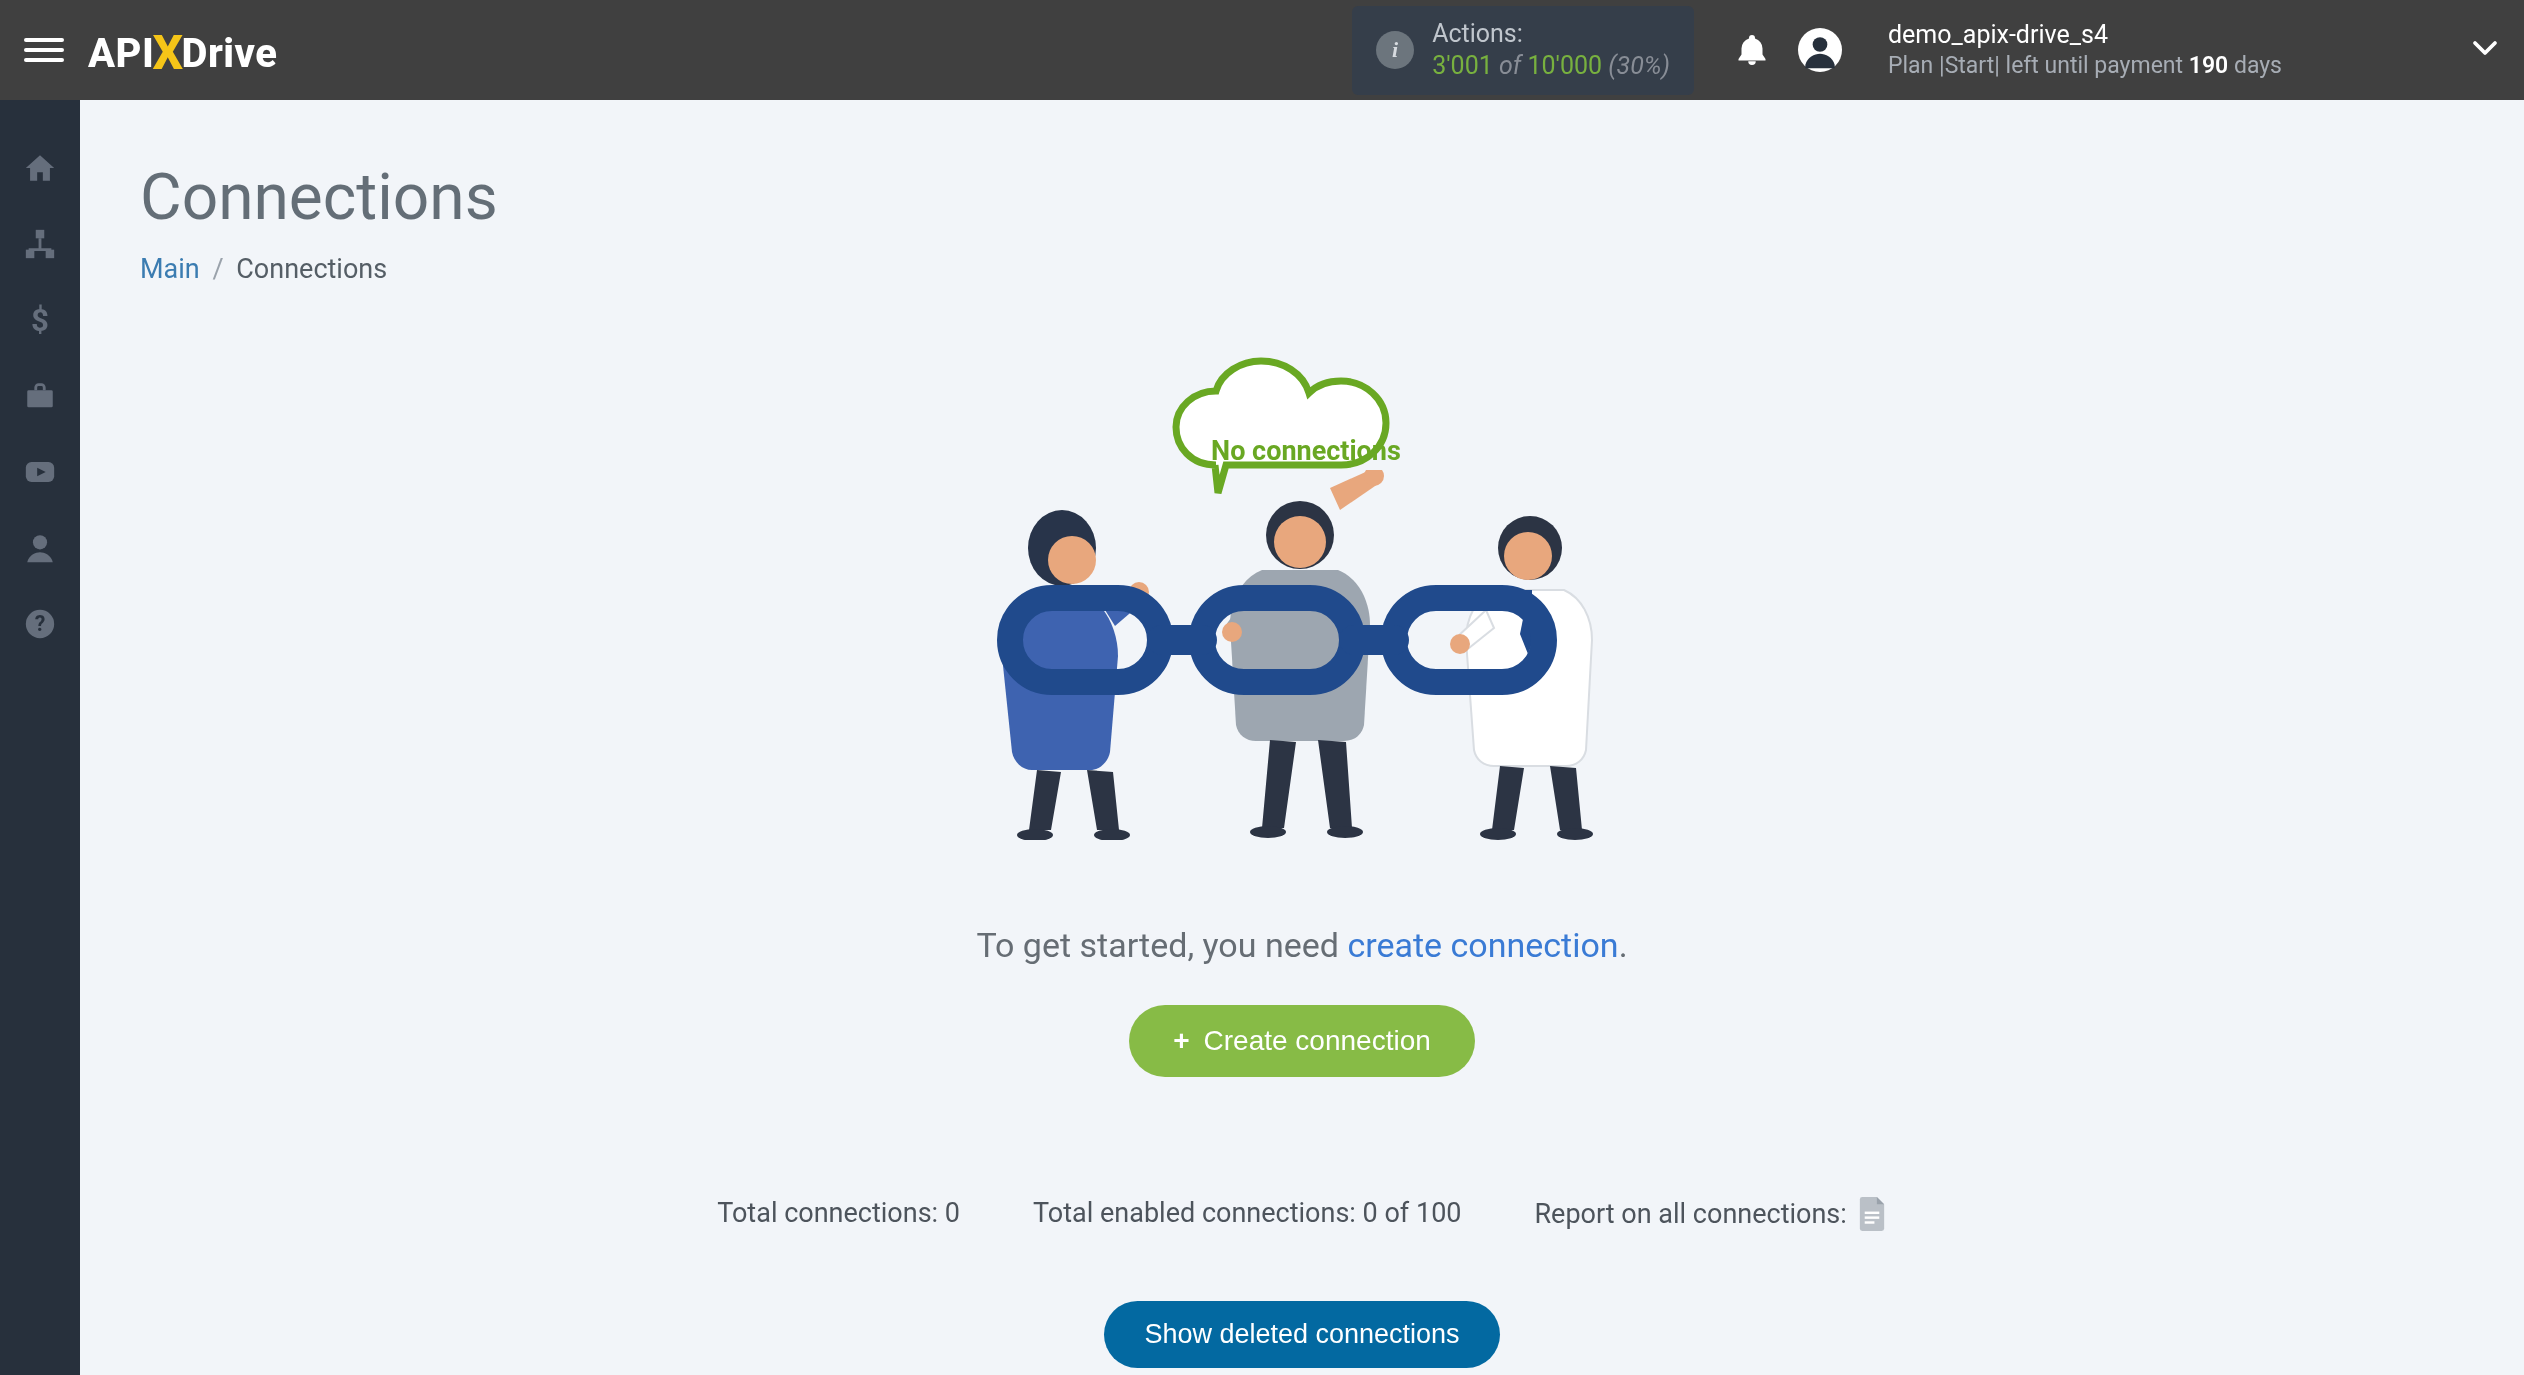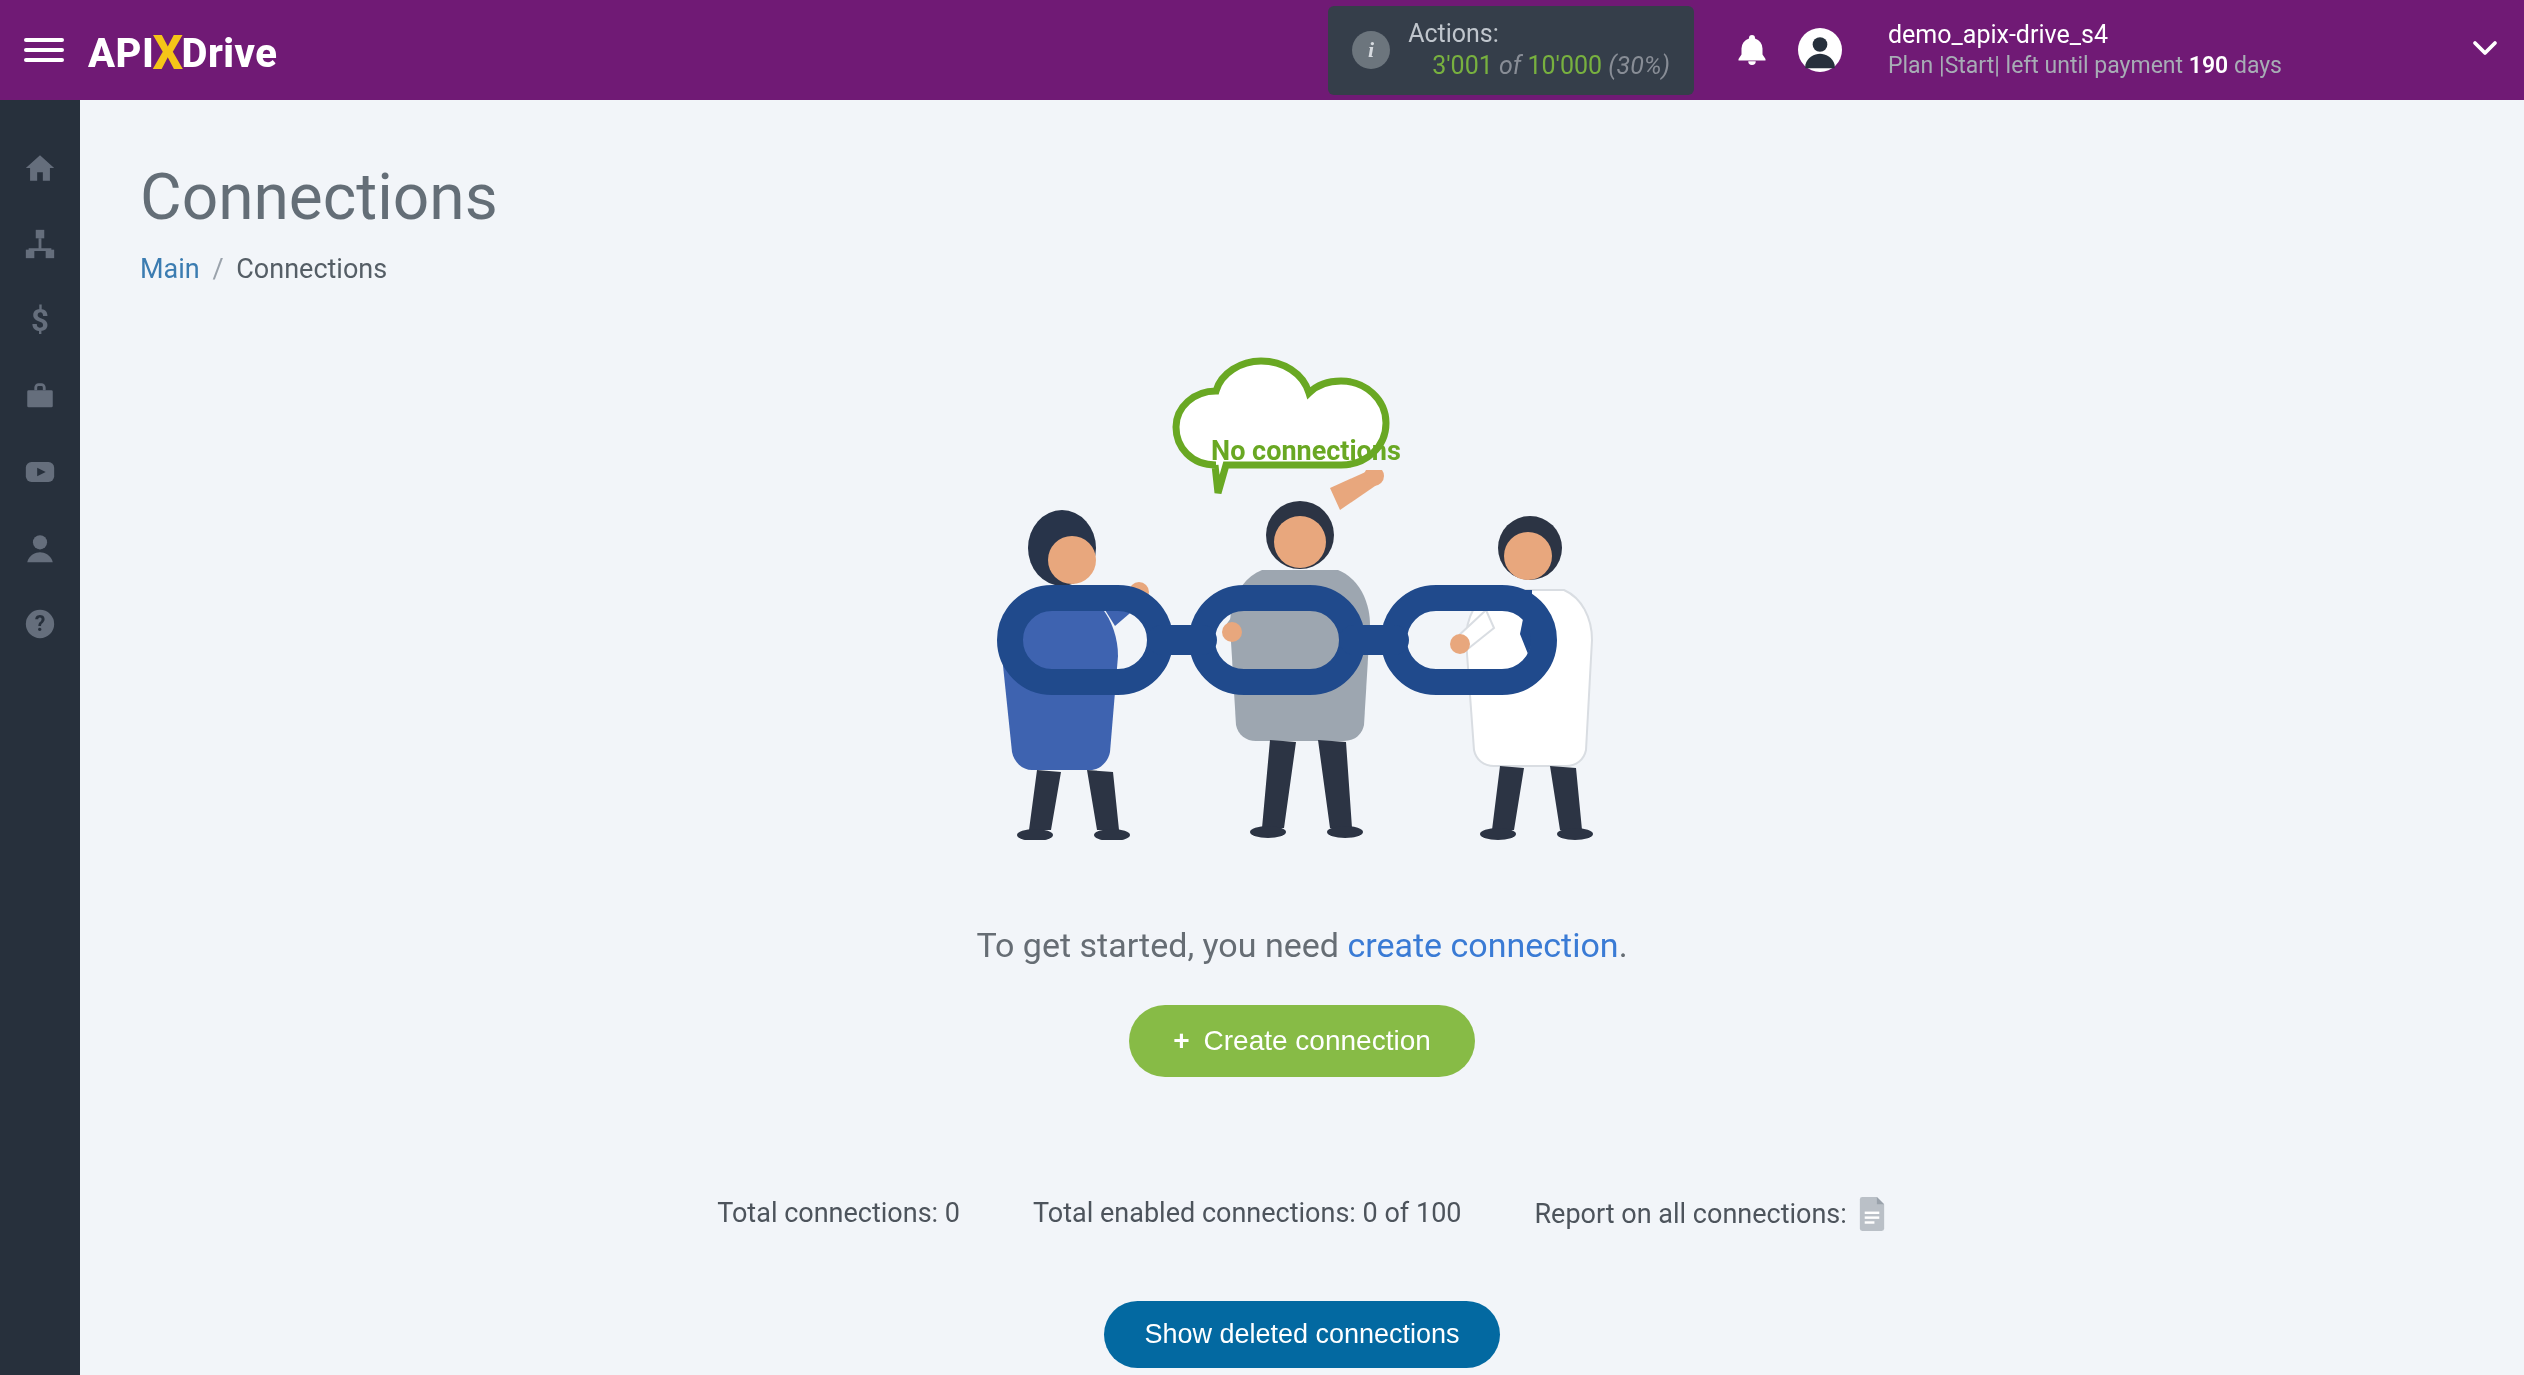--- a/index.html
+++ b/index.html
@@ -8,21 +8,21 @@
   background: #f2f5f9;
   color: #333;
   width: 2524px;
   height: 1375px;
   overflow: hidden;
 }
 
 
 .header {
   height: 100px;
-  background: #701a75;
+  background: #404040;
   display: flex;
   align-items: center;
   padding: 0 24px;
   color: #fff;
 }
 .menu-toggle {
   width: 40px;
   height: 40px;
   display: flex;
   flex-direction: column;
@@ -64,21 +64,21 @@
   display: flex; align-items: center; justify-content: center;
   font-style: italic;
   font-weight: bold;
   font-size: 22px;
   color: #d7dbe0;
   font-family: Georgia, serif;
 }
 .actions-text { font-size: 25px; line-height: 1.3; }
 .actions-text .label { color: #c0c6cd; }
 .actions-text .line2 { }
-.actions-text .used { color: #78b13f; margin-left: 24px; }
+.actions-text .used { color: #78b13f; }
 .actions-text .of { color: #888d96; font-style: italic; }
 .actions-text .total { color: #78b13f; }
 .actions-text .pct { color: #888d96; font-style: italic; }
 
 .bell-icon, .user-icon {
   margin-right: 28px;
   display: flex; align-items: center; justify-content: center;
   cursor: pointer;
 }
 .bell-icon svg { width: 36px; height: 36px; fill: #fff; }

